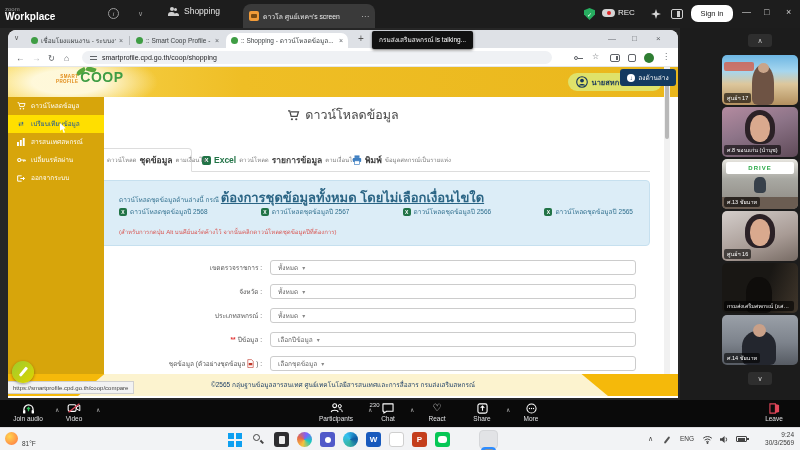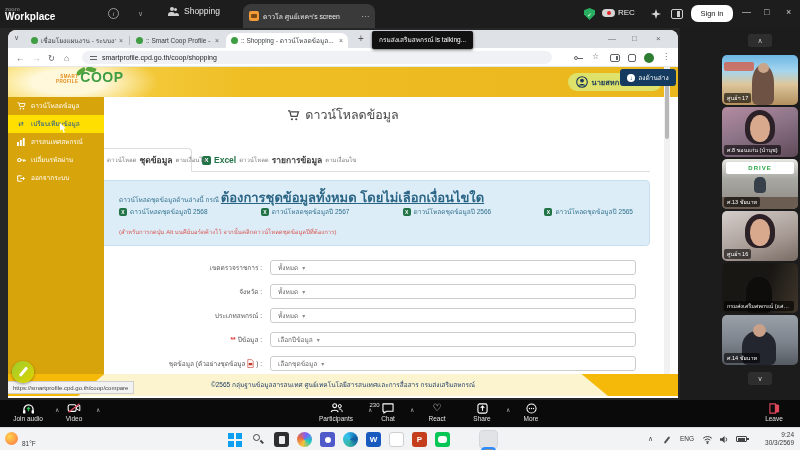--- a/index.html
+++ b/index.html
@@ -372,20 +372,29 @@
           <span class="xl-word">Excel</span>
           <span class="tsm">ดาวน์โหลด</span>
           <span class="tbg">รายการข้อมูล</span>
           <span class="tsm">ตามเงื่อนไข</span>
         </div>
         <div class="stab active" style="left:0;width:108px">
           <span class="tsm">ดาวน์โหลด</span>
           <span class="tbg">ชุดข้อมูล</span>
           <span class="tsm">ตามเงื่อนไข</span>
         </div>
+        <div class="stab" style="left:268px">
+          <svg width="10" height="10" viewBox="0 0 12 12">
+              <rect x="3" y="0.5" width="6" height="3" fill="#3f7fc1"></rect>
+              <rect x="1" y="3.5" width="10" height="5" rx="1" fill="#3f7fc1"></rect>
+              <rect x="3" y="7" width="6" height="4.5" f="" fill="#fff" stroke="#3f7fc1" stroke-width=".8"></rect>
+            </svg>
+          <span class="tbg">พิมพ์</span>
+          <span class="tsm">ข้อมูลสหกรณ์เป็นรายแห่ง</span>
+        </div>
       </div>
 
       <div class="infobox">
         <div class="il1">
           <span>ดาวน์โหลดชุดข้อมูลด้านล่างนี้ กรณี</span>
           <b>ต้องการชุดข้อมูลทั้งหมด โดยไม่เลือกเงื่อนไขใด</b>
         </div>
         <div class="ilinks">
           <span class="ilink">
               <span class="xlsq">X</span>

